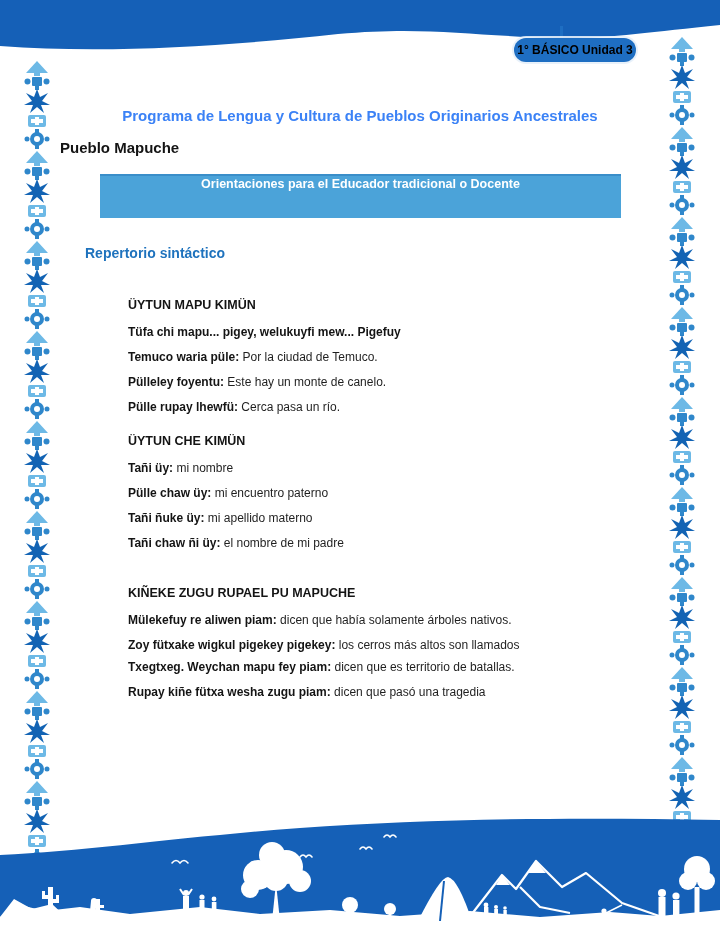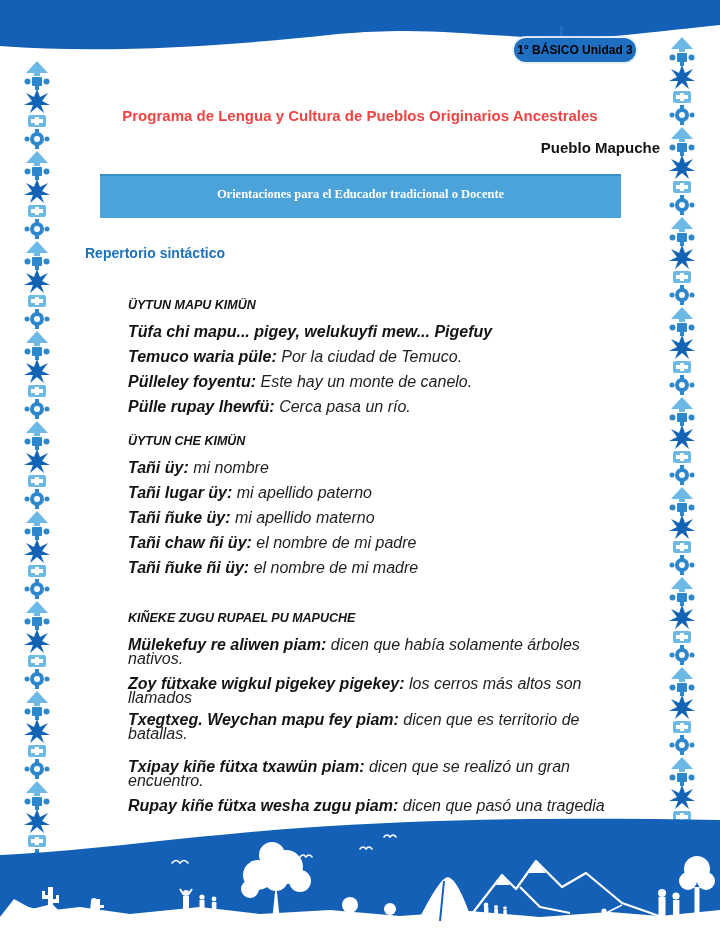--- a/index.html
+++ b/index.html
@@ -16,35 +16,35 @@
     font-size:12px; font-weight:bold; text-align:center; line-height:24px;
     box-shadow:0 0 0 2px rgba(230,240,250,.9);
   }
   .badge-stem { position:absolute; top:26px; left:560px; width:3px; height:14px; background:#1e6ec2; }
   
   .border-col { position:absolute; width:34px; }
   .border-col.left { left:20px; top:60px; }
   .border-col.right { left:665px; top:36px; }
   
   .title1 { position:absolute; top:107px; left:60px; width:600px; text-align:center;
-            font-size:15px; font-weight:bold; color:#ef4444; }
-  .title2 { position:absolute; top:139px; left:60px; width:600px; text-align:right;
+            font-size:15px; font-weight:bold; color:#3b82f6; }
+  .title2 { position:absolute; top:139px; left:60px; width:600px; text-align:left;
             font-size:15px; font-weight:bold; color:#141414; }
   .banner {
     position:absolute; top:174px; left:100px; width:521px; height:44px;
     background:#4ba3d9; border-top:2px solid #3a8ec9;
   }
-  .banner-text { padding-top:11px; text-align:center; color:#ffffff;
-                 font-size:12.5px; font-weight:bold;font-family:Liberation Serif, serif; }
+  .banner-text { padding-top:1px; text-align:center; color:#ffffff;
+                 font-size:12.5px; font-weight:bold; }
   .section-heading { position:absolute; top:245px; left:85px;
                      font-size:14px; font-weight:bold; color:#1e72bd; }
   
-  .content { position:absolute; top:298px; left:128px; width:486px;font-style:italic; }
+  .content { position:absolute; top:298px; left:128px; width:486px; }
   .block-title { font-size:12.5px; font-weight:bold; color:#141414; margin-bottom:13px; }
-  .entry { font-size:16px; line-height:14px; margin-bottom:11px; color:#1f1f1f; }
+  .entry { font-size:12px; line-height:14px; margin-bottom:11px; color:#1f1f1f; }
   .entry strong { color:#141414; }
   .sect { margin-bottom:0; }
   .sect-2 { margin-top:20px; }
   .sect-3 { margin-top:36px; }
   .entry.tight { margin-top:-3px; }
   .entry.gap   { margin-top:19px; }
   
   .bottom-art { position:absolute; left:0; bottom:0; width:720px; height:115px; }
 </style>
 </head>
@@ -123,32 +123,30 @@
     <div class="block-title">ÜYTUN MAPU KIMÜN</div>
     <p class="entry"><strong>Tüfa chi mapu... pigey, welukuyfi mew... Pigefuy</strong><span></span></p>
     <p class="entry"><strong>Temuco waria püle:</strong><span> Por la ciudad de Temuco.</span></p>
     <p class="entry"><strong>Pülleley foyentu:</strong><span> Este hay un monte de canelo.</span></p>
     <p class="entry"><strong>Pülle rupay lhewfü:</strong><span> Cerca pasa un río.</span></p>
   </div>
 
   <div class="sect sect-2">
     <div class="block-title">ÜYTUN CHE KIMÜN</div>
     <p class="entry"><strong>Tañi üy:</strong><span> mi nombre</span></p>
-    <p class="entry"><strong>Tañi lugar üy:</strong><span> mi apellido paterno</span></p>
+    <p class="entry"><strong>Pülle chaw üy:</strong><span> mi encuentro paterno</span></p>
     <p class="entry"><strong>Tañi ñuke üy:</strong><span> mi apellido materno</span></p>
     <p class="entry"><strong>Tañi chaw ñi üy:</strong><span> el nombre de mi padre</span></p>
-    <p class="entry"><strong>Tañi ñuke ñi üy:</strong><span> el nombre de mi madre</span></p>
   </div>
 
   <div class="sect sect-3">
     <div class="block-title">KIÑEKE ZUGU RUPAEL PU MAPUCHE</div>
     <p class="entry"><strong>Mülekefuy re aliwen piam:</strong><span> dicen que había solamente árboles nativos.</span></p>
     <p class="entry"><strong>Zoy fütxake wigkul pigekey pigekey:</strong><span> los cerros más altos son llamados</span></p>
     <p class="entry tight"><strong>Txegtxeg. Weychan mapu fey piam:</strong><span>  dicen que es territorio de batallas.</span></p>
-    <p class="entry gap"><strong>Txipay kiñe fütxa txawün piam:</strong><span> dicen que se realizó un gran encuentro.</span></p>
     <p class="entry"><strong>Rupay kiñe fütxa wesha zugu piam:</strong><span> dicen que pasó una tragedia</span></p>
   </div>
 
 </div>
 
 <svg class="bottom-art" viewBox="0 0 720 115" preserveAspectRatio="none">
   <path fill="#1560b7" d="M0,38 C90,34 180,20 300,11 C430,2 560,0 720,3 L720,115 L0,115 Z"></path>
   <g fill="#ffffff">
 
     <path d="M0,100 L20,88 L45,94 L80,90 L130,97 L200,90 L260,97 L330,93 L400,99 L470,94 L540,100 L610,95 L660,99 L720,93 L720,115 L0,115 Z"></path>

